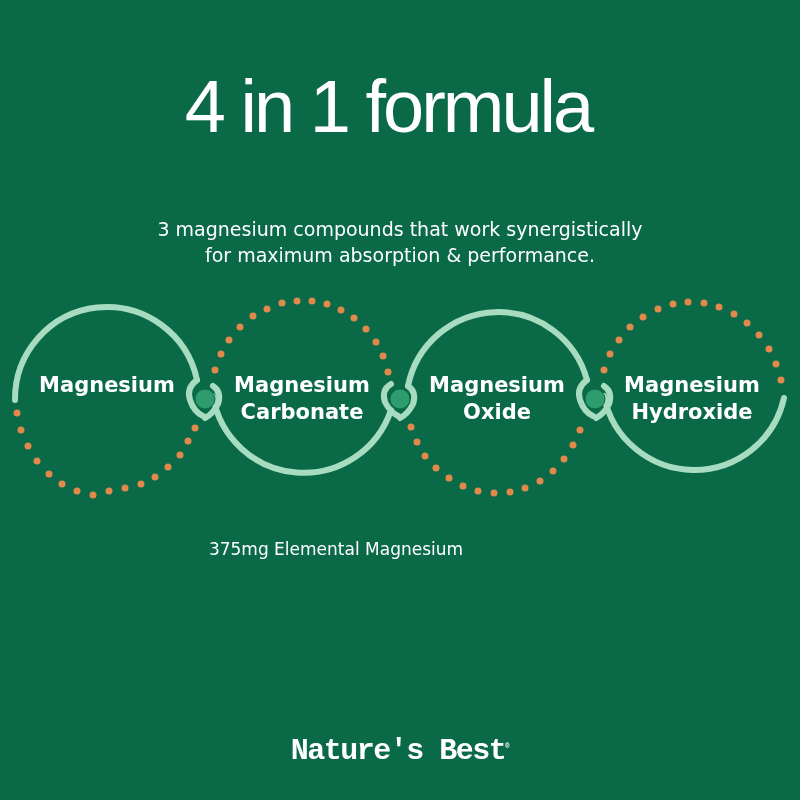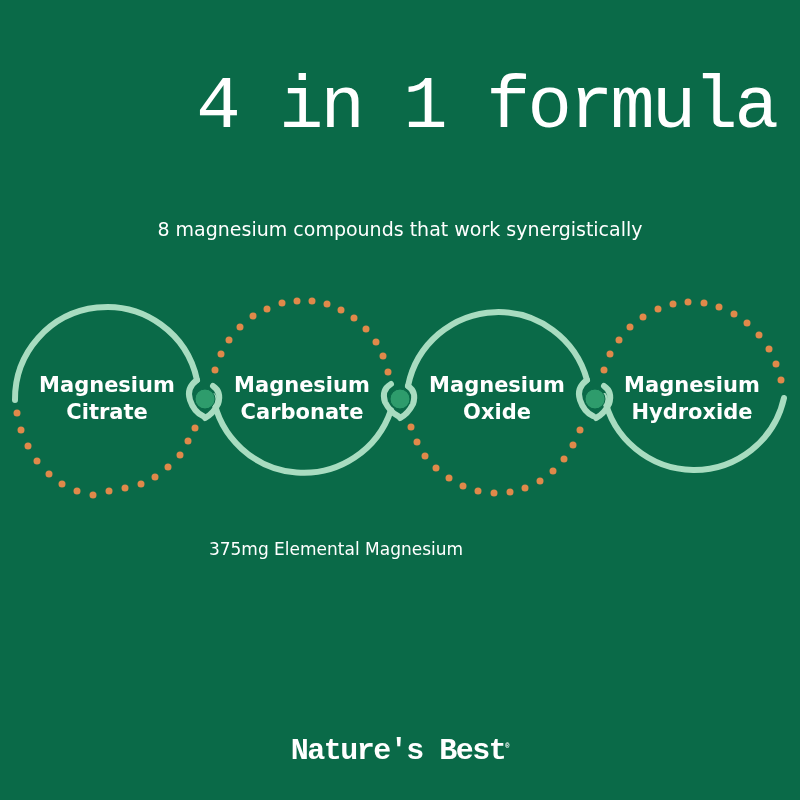--- a/index.html
+++ b/index.html
@@ -5,22 +5,22 @@
   html, body { margin: 0; padding: 0; }
   body {
     width: 800px; height: 800px; overflow: hidden;
     background: #0a6a48;
     position: relative;
     font-family: "DejaVu Sans", sans-serif;
     color: #ffffff;
   }
   .headline {
     position: absolute; left: 0; top: 62px; width: 776px;
-    text-align: right;
-    font-family: Liberation Mono, monospace;
+    text-align: center;
+    font-family: Liberation Sans, sans-serif;
     font-size: 74px; font-weight: 400; letter-spacing: -3px;
     line-height: 90px;
   }
   .subtitle {
     position: absolute; left: 0; top: 216px; width: 800px;
     text-align: center; font-size: 19px; line-height: 26px;
     font-family: "DejaVu Sans", sans-serif;
   }
   .diagram { position: absolute; left: 0; top: 290px; width: 800px; height: 220px; }
   .label {
@@ -38,21 +38,22 @@
     font-size: 30px; letter-spacing: -1.5px; line-height: 40px;
   }
   .brand sup { font-size: 7px; letter-spacing: 0; }
 </style>
 </head>
 <body>
 
 <div class="headline">4 in 1 formula</div>
 
 <div class="subtitle">
-  <div>8 magnesium compounds that work synergistically</div>
+  <div>3 magnesium compounds that work synergistically</div>
+  <div>for maximum absorption &amp; performance.</div>
 </div>
 
 <svg class="diagram" viewBox="0 290 800 220" width="800" height="220">
   <defs>
     <g id="dots-bottom">
       
     </g>
   </defs>
   <g fill="none" stroke="#a8dcc0" stroke-width="6" stroke-linecap="round">
 
@@ -142,21 +143,20 @@
       <circle cx="747" cy="323" r="3.5"></circle>
     <circle cx="759" cy="335" r="3.5"></circle>
       <circle cx="769" cy="349" r="3.5"></circle>
       <circle cx="776" cy="364" r="3.5"></circle>
     <circle cx="781" cy="380" r="3.5"></circle>
   </g>
 </svg>
 
 <div class="label" style="left:17px;">
   <div>Magnesium</div>
-  <div>Citrate</div>
 </div>
 <div class="label" style="left:212px;">
   <div>Magnesium</div>
   <div>Carbonate</div>
 </div>
 <div class="label" style="left:407px;">
   <div>Magnesium</div>
   <div>Oxide</div>
 </div>
 <div class="label" style="left:602px;">

